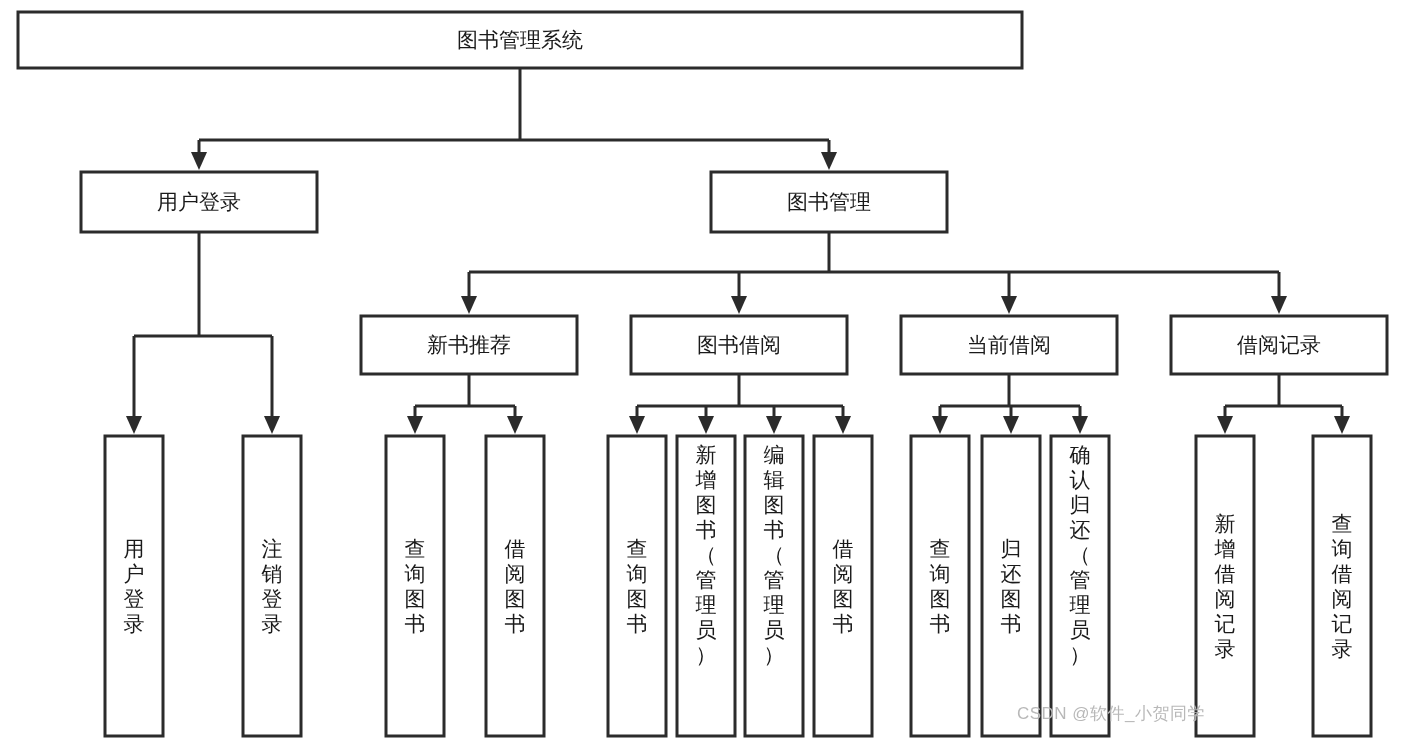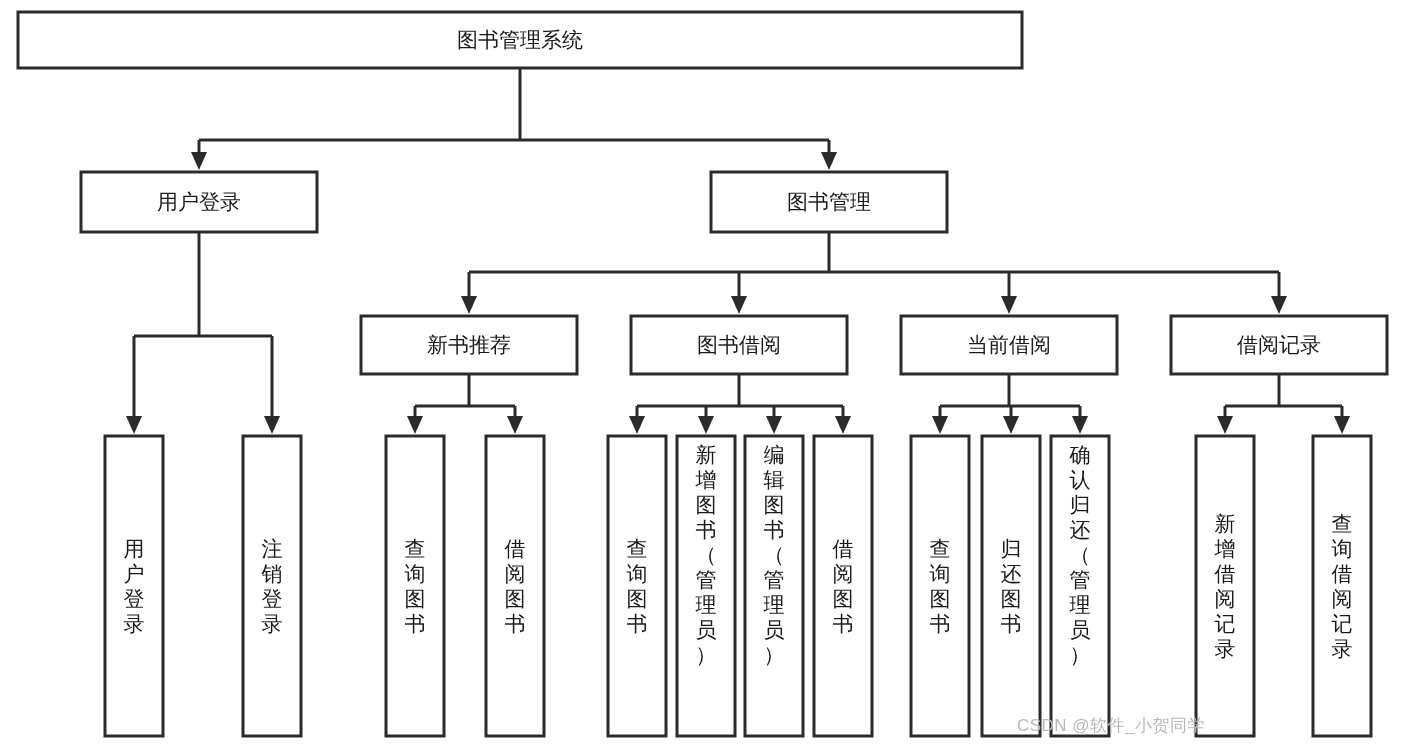--- a/index.html
+++ b/index.html
@@ -50,21 +50,21 @@
     fill: none;
     stroke-linecap: butt;
   }
   .arrow-head {
     fill: #2b2b2b;
     stroke: none;
   }
   .watermark {
     position: absolute;
     right: 12px;
-    bottom: 10px;
+    bottom: 22px;
     font-family: "Liberation Sans", "DejaVu Sans", sans-serif;
     font-size: 17px;
     color: #b8b8b8;
     white-space: nowrap;
     letter-spacing: 0.5px;
     pointer-events: none;
   }
 </style>
 </head>
 <body>

